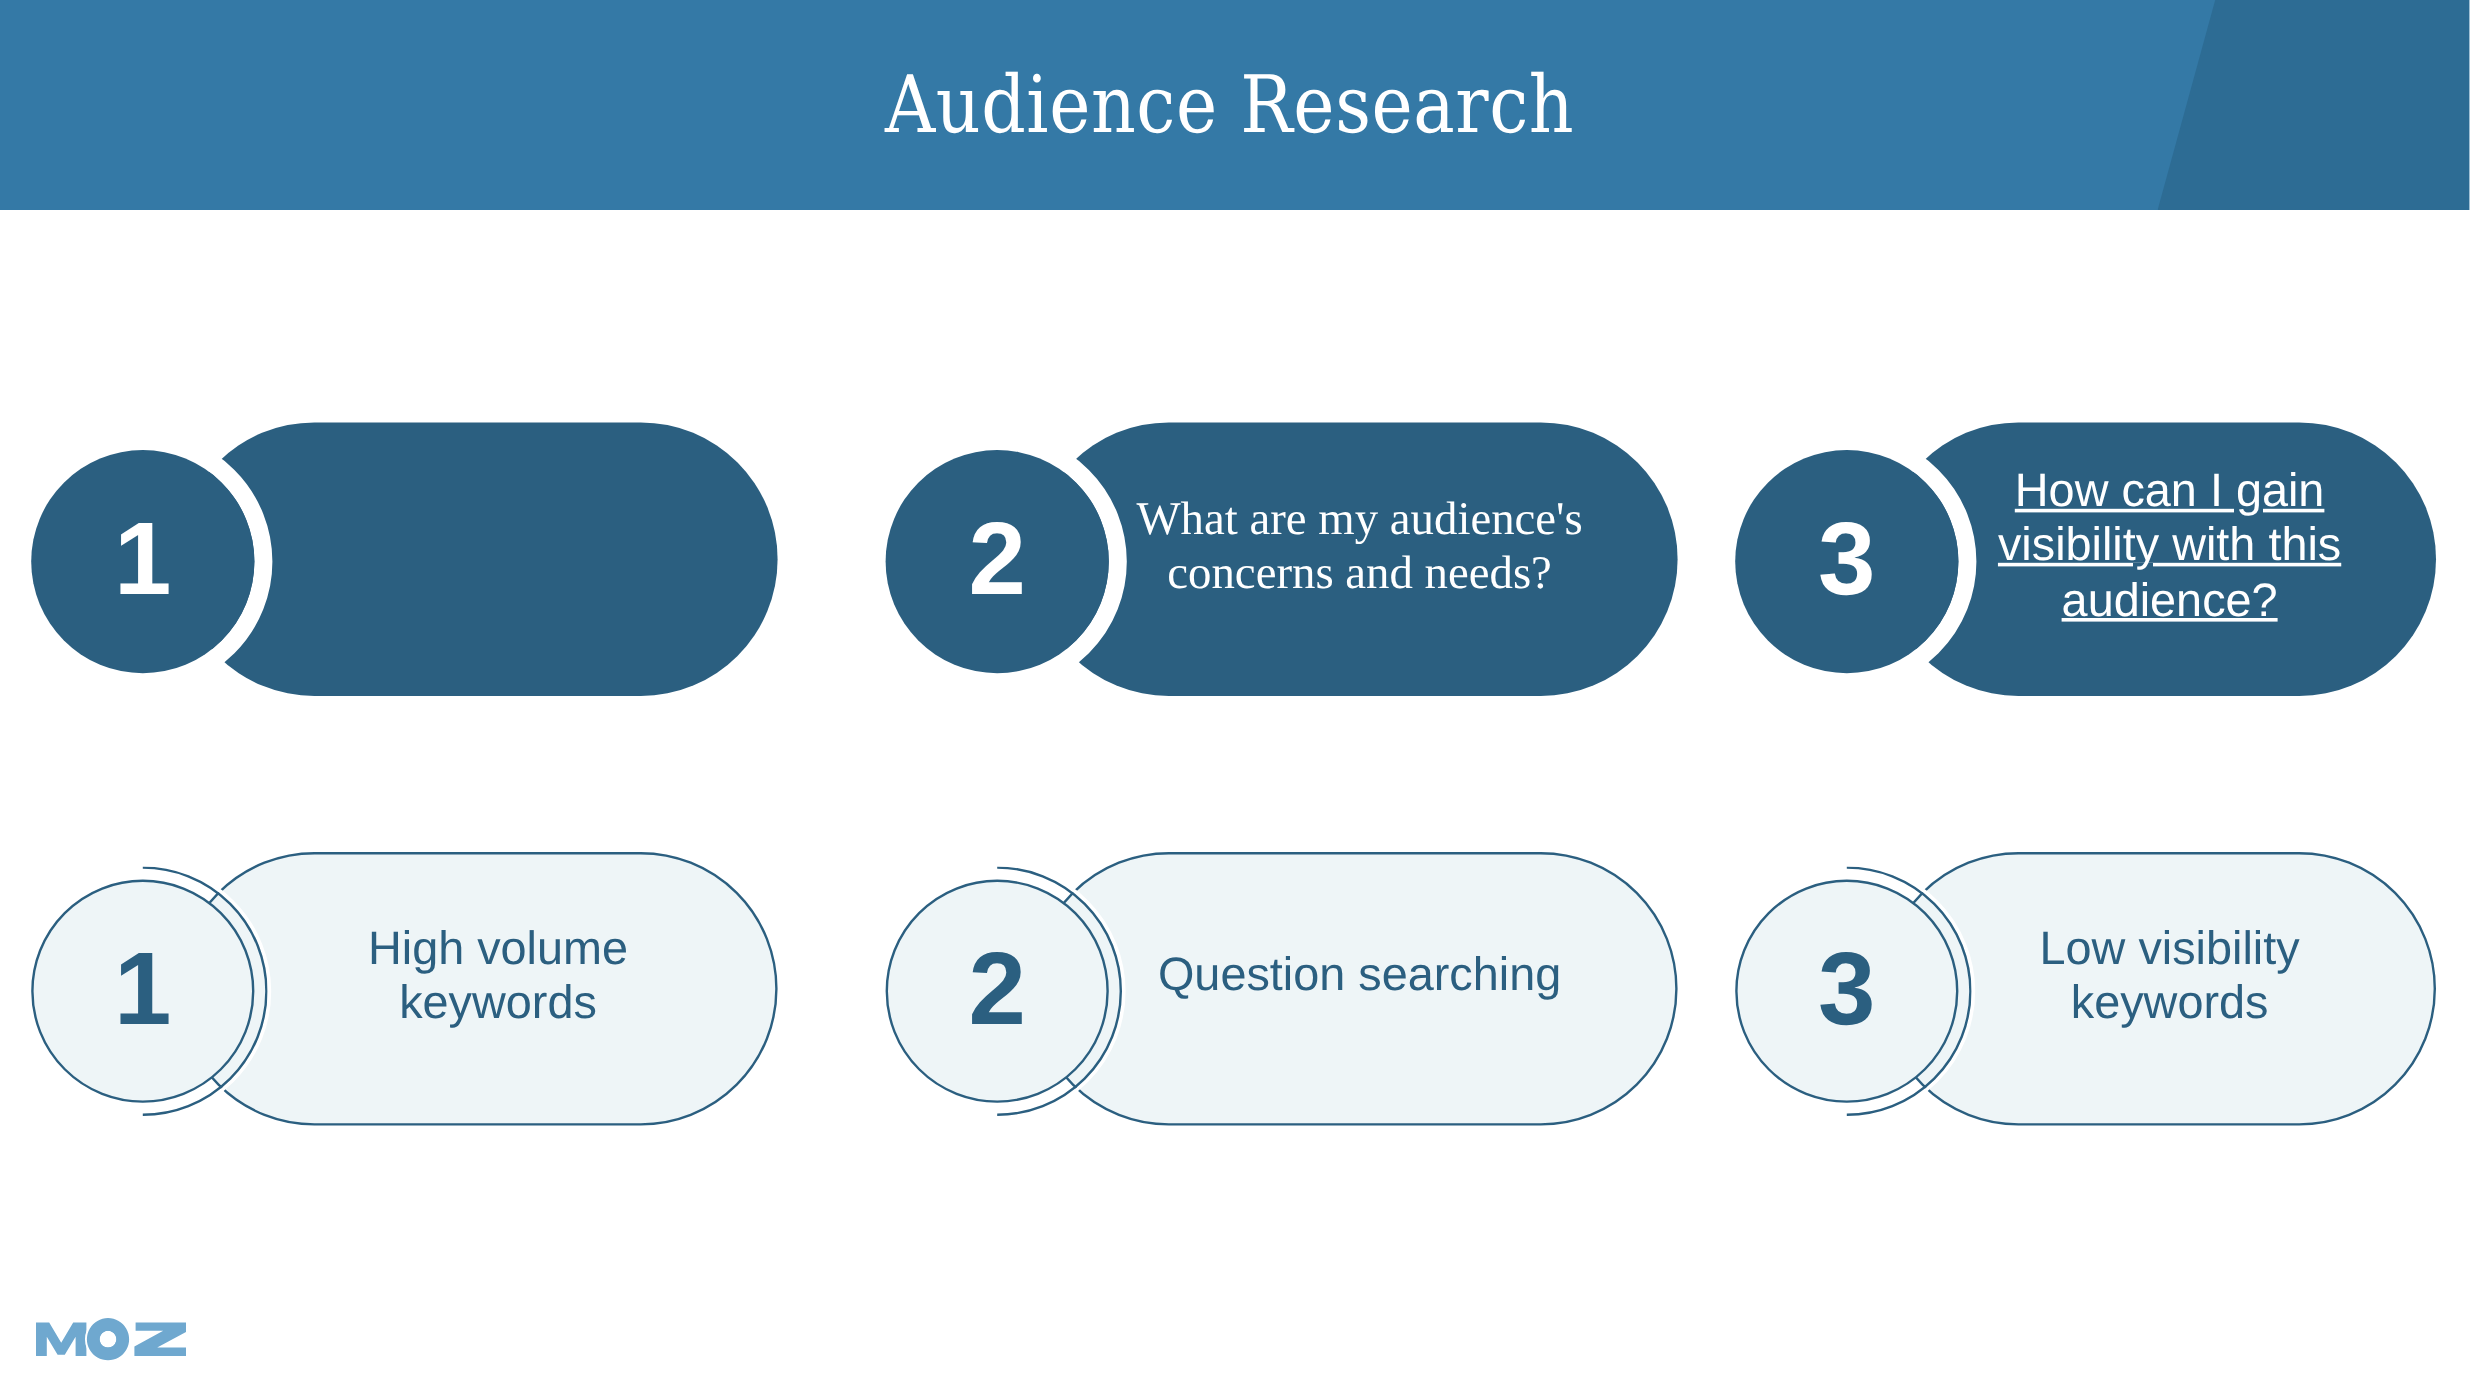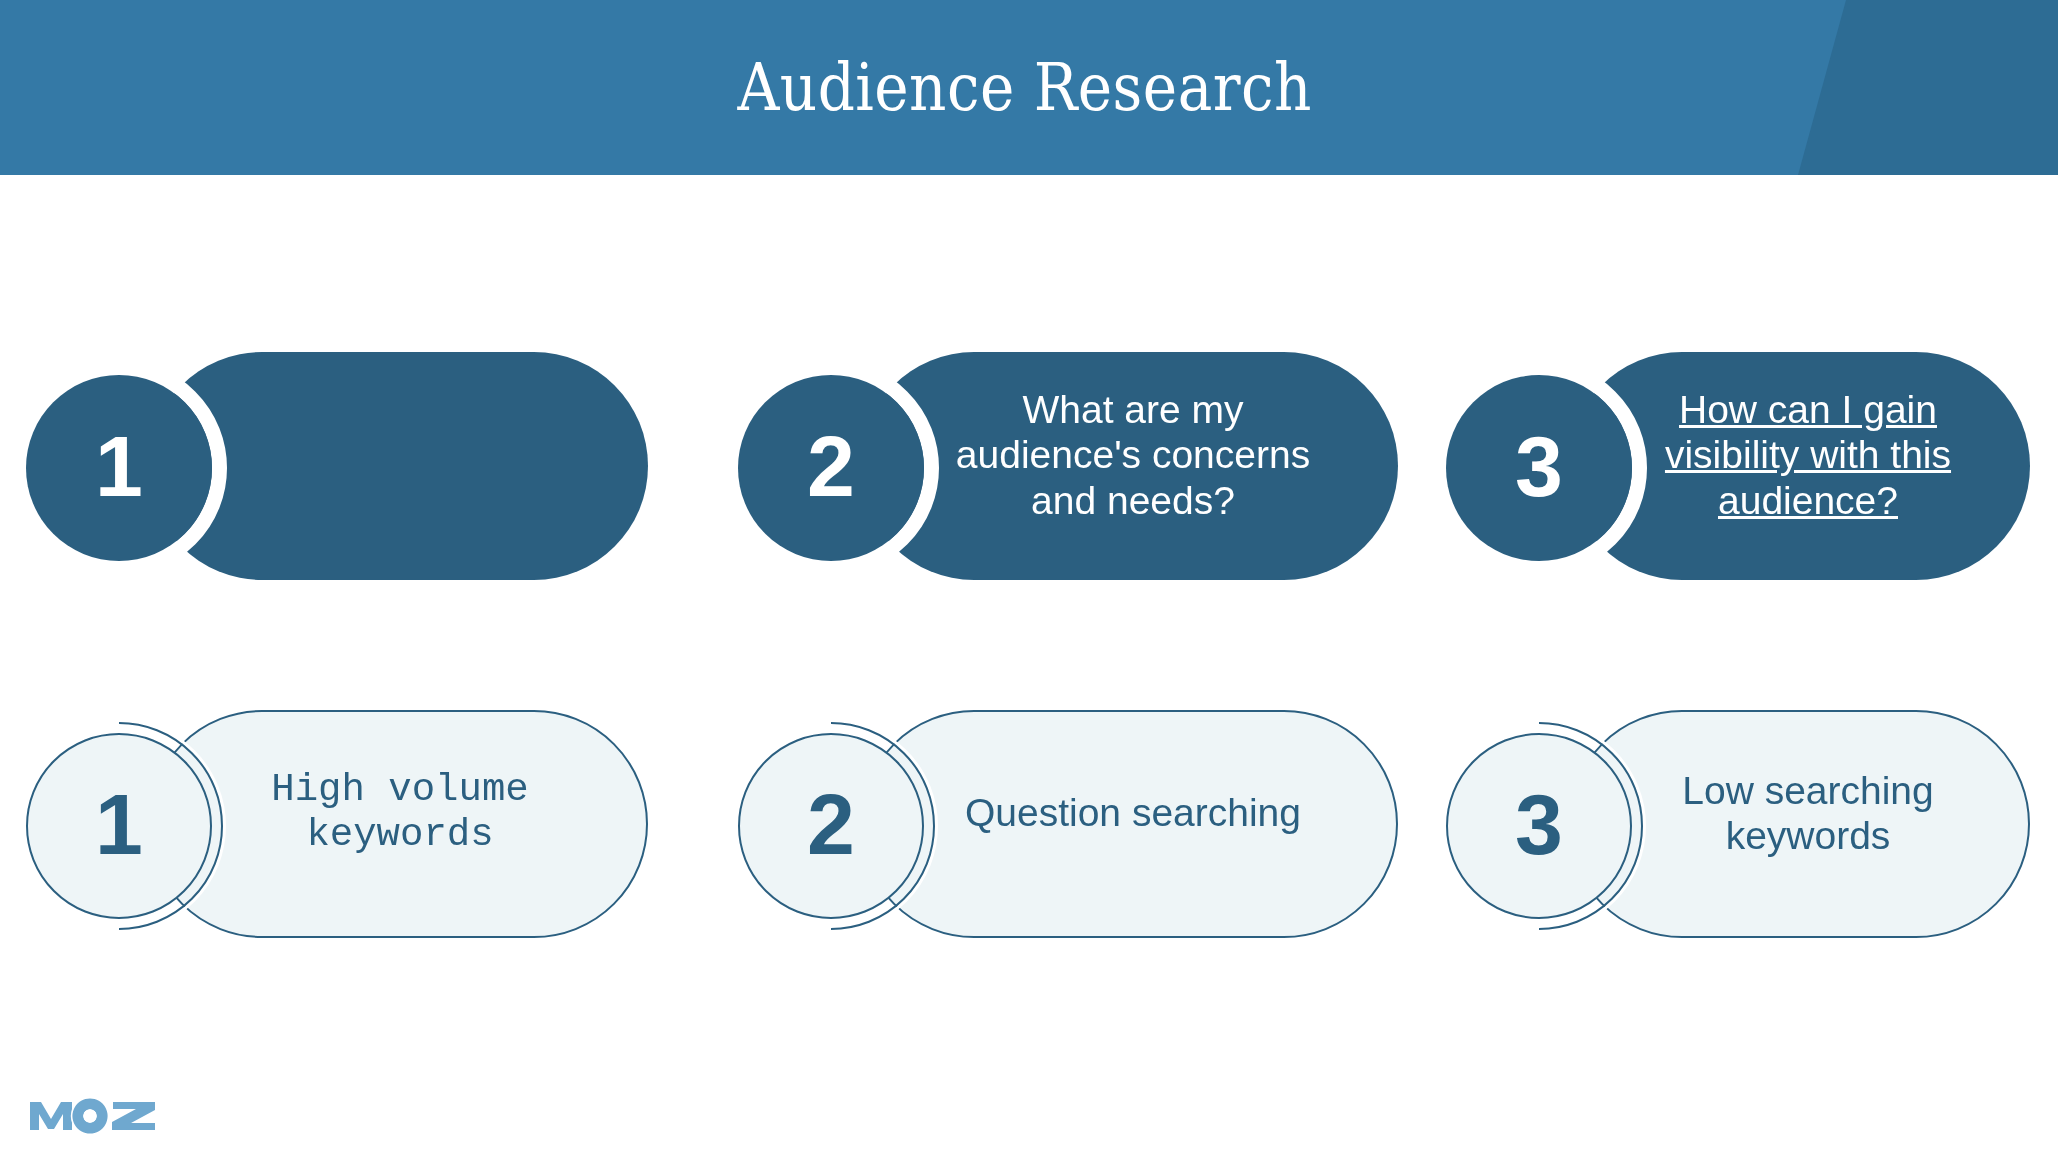--- a/index.html
+++ b/index.html
@@ -116,31 +116,31 @@
   #card-q1,#card-k1{left:0px;width:680px;}
   #card-q2,#card-k2{left:712px;width:680px;}
   #card-q3,#card-k3{left:1420px;width:640px;}
 
   #card-q1 .pill{left:148px;width:500px;}
   #card-q1 .pill-text{left:215px;width:400px;}
   #card-q1 .circle{left:26px;}
   #card-q1 .arc{left:11px;}
 
   #card-q2 .pill{left:148px;width:538px;}
-  #card-q2 .pill-text{left:206px;width:430px;}
+  #card-q2 .pill-text{left:206px;width:430px;font-family:Liberation Serif, serif;}
   #card-q2 .circle{left:26px;}
   #card-q2 .arc{left:11px;}
 
   #card-q3 .pill{left:148px;width:462px;}
   #card-q3 .pill-text{left:178px;width:420px;text-decoration:underline;}
   #card-q3 .circle{left:26px;}
   #card-q3 .arc{left:11px;}
 
   #card-k1 .pill{left:148px;width:500px;}
-  #card-k1 .pill-text{left:200px;width:400px;font-family:Liberation Mono, monospace;}
+  #card-k1 .pill-text{left:215px;width:400px;}
   #card-k1 .circle{left:26px;}
   #card-k1 .arc-light{left:12px;}
   #card-k1 .arc-stroke{left:15px;}
 
   #card-k2 .pill{left:148px;width:538px;}
   #card-k2 .pill-text{left:206px;width:430px;}
   #card-k2 .circle{left:26px;}
   #card-k2 .arc-light{left:12px;}
   #card-k2 .arc-stroke{left:15px;}
 
@@ -211,21 +211,21 @@
     <div class="pill-text">Question searching</div>
     <div class="arc-light"></div>
     <div class="arc-stroke"></div>
     <div class="circle">
       <span class="circle-num">2</span>
     </div>
   </div>
 
   <div class="card light" id="card-k3">
     <div class="pill"></div>
-    <div class="pill-text">Low searching keywords</div>
+    <div class="pill-text">Low visibility keywords</div>
     <div class="arc-light"></div>
     <div class="arc-stroke"></div>
     <div class="circle">
       <span class="circle-num">3</span>
     </div>
   </div>
 
 </div>
 
 <div id="moz-logo">

